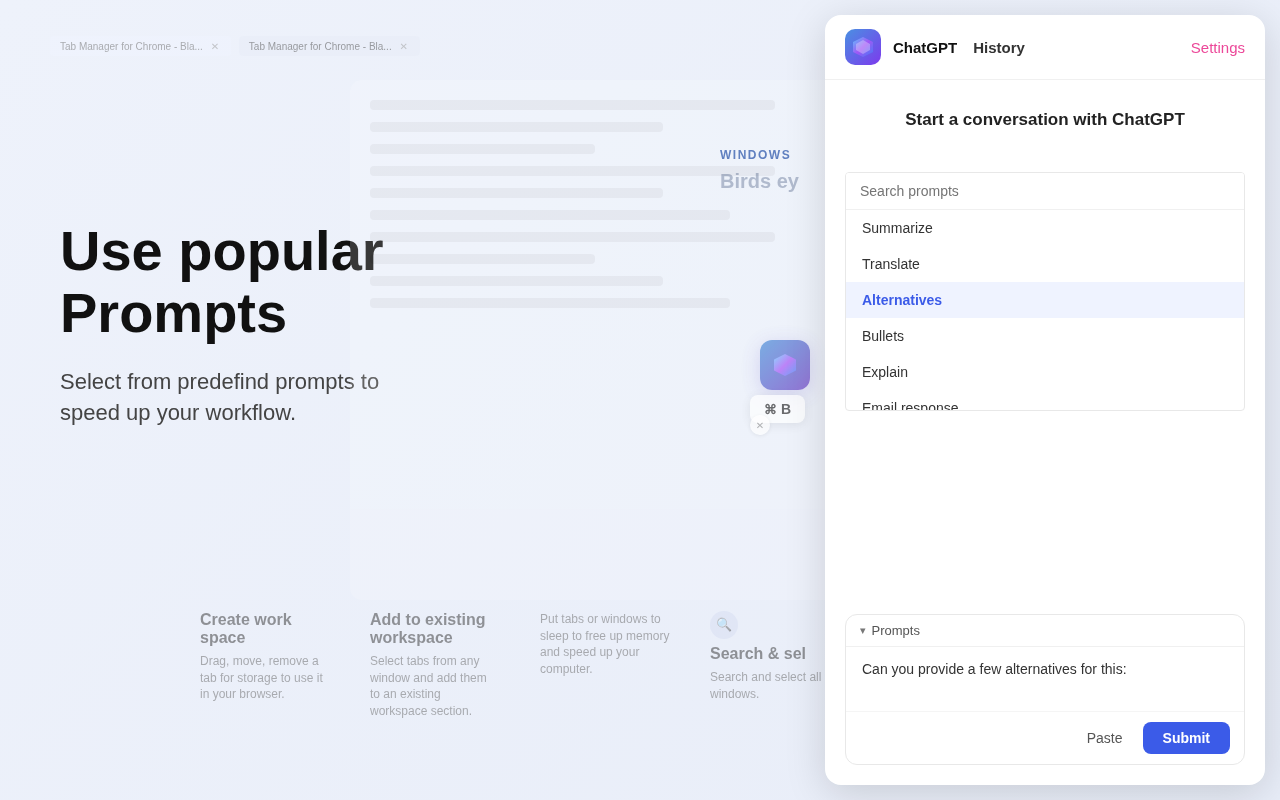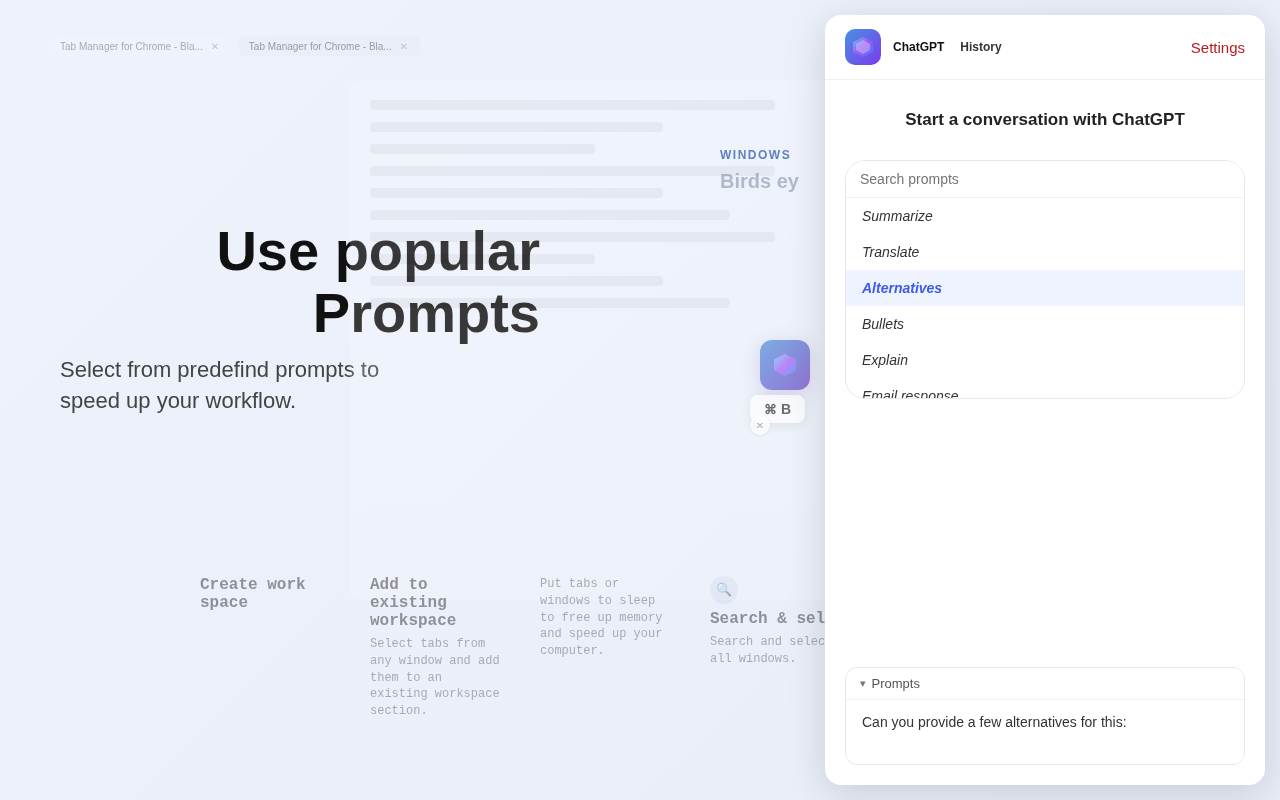--- a/index.html
+++ b/index.html
@@ -48,22 +48,21 @@
       top: 220px;
       left: 60px;
       width: 480px;
     }
 
     .hero-title {
       font-size: 56px;
       font-weight: 900;
       color: #111;
       line-height: 1.1;
-      margin-bottom: 12px;
-      text-align: right;
+      margin-bottom: 24px;
     }
 
     .hero-subtitle {
       font-size: 22px;
       color: #444;
       line-height: 1.4;
     }
 
     
     .screen-mockup {
@@ -119,21 +118,20 @@
     }
 
     
     .feature-cards {
       position: absolute;
       bottom: 80px;
       left: 200px;
       right: 440px;
       display: flex;
       gap: 40px;
-      font-family: Liberation Mono, monospace;
     }
 
     .feature-card {
       flex: 1;
       opacity: 0.5;
     }
 
     .feature-card-title {
       font-size: 16px;
       font-weight: 700;
@@ -223,34 +221,34 @@
       clip-path: polygon(50% 0%, 100% 25%, 100% 75%, 50% 100%, 0% 75%, 0% 25%);
     }
 
     .panel-nav {
       display: flex;
       gap: 16px;
       flex: 1;
     }
 
     .panel-nav-item {
-      font-size: 12px;
+      font-size: 15px;
       font-weight: 600;
       color: #333;
       cursor: pointer;
     }
 
     .panel-nav-item.active {
       color: #111;
     }
 
     .panel-settings {
       font-size: 15px;
       font-weight: 500;
-      color: #b91c1c;
+      color: #ec4899;
       cursor: pointer;
       margin-left: auto;
     }
 
     
     .panel-body {
       flex: 1;
       display: flex;
       flex-direction: column;
       overflow: hidden;
@@ -260,42 +258,41 @@
     .start-conversation {
       text-align: center;
       padding: 30px 20px 20px;
       font-size: 17px;
       font-weight: 700;
       color: #222;
     }
 
     
     .prompts-dropdown {
-      margin: 10px 20px;
+      margin: 22px 20px;
       border: 1.5px solid #e8e8e8;
-      border-radius: 20px;
+      border-radius: 4px;
       overflow: hidden;
       flex-shrink: 0;
     }
 
     .search-prompts {
       width: 100%;
       padding: 10px 14px;
       font-size: 14px;
       border: none;
       border-bottom: 1px solid #f0f0f0;
       outline: none;
       color: #666;
       background: #fff;
     }
 
     .prompts-list {
       max-height: 200px;
       overflow-y: auto;
-      font-style: italic;
     }
 
     .prompt-item {
       padding: 10px 16px;
       font-size: 14px;
       color: #333;
       cursor: pointer;
     }
 
     .prompt-item.selected {
@@ -431,20 +428,21 @@
   <div class="shortcut-box" style="top:395px;left:750px;">
     <span style="font-size:13px;">⌘</span>
     <span>B</span>
   </div>
 
   <div style="position:absolute;top:415px;left:750px;width:20px;height:20px;background:#fff;border-radius:50%;display:flex;align-items:center;justify-content:center;font-size:10px;color:#999;box-shadow:0 1px 4px rgba(0,0,0,0.1);opacity:0.7;">✕</div>
 
   <div class="feature-cards">
     <div class="feature-card">
       <div class="feature-card-title">Create work space</div>
+      <div class="feature-card-desc">Drag, move, remove a tab for storage to use it in your browser.</div>
     </div>
     <div class="feature-card">
       <div class="feature-card-title">Add to existing workspace</div>
       <div class="feature-card-desc">Select tabs from any window and add them to an existing workspace section.</div>
     </div>
     <div class="feature-card">
       <div class="feature-card-desc">Put tabs or windows to sleep to free up memory and speed up your computer.</div>
     </div>
     <div class="feature-card">
       <div style="width:28px;height:28px;background:rgba(100,120,200,0.15);border-radius:50%;display:flex;align-items:center;justify-content:center;margin-bottom:6px;">
@@ -500,16 +498,20 @@
     </div>
 
     <div class="spacer"></div>
 
     <div class="input-area">
       <div class="prompts-bar">
         <span class="prompts-bar-chevron">▾</span>
         <span>Prompts</span>
       </div>
       <textarea class="message-input" style="">Can you provide a few alternatives for this:</textarea>
+      <div class="input-actions">
+        <button class="paste-btn">Paste</button>
+        <button class="submit-btn">Submit</button>
+      </div>
     </div>
 
   </div>
 </div>
 
 </body></html>

